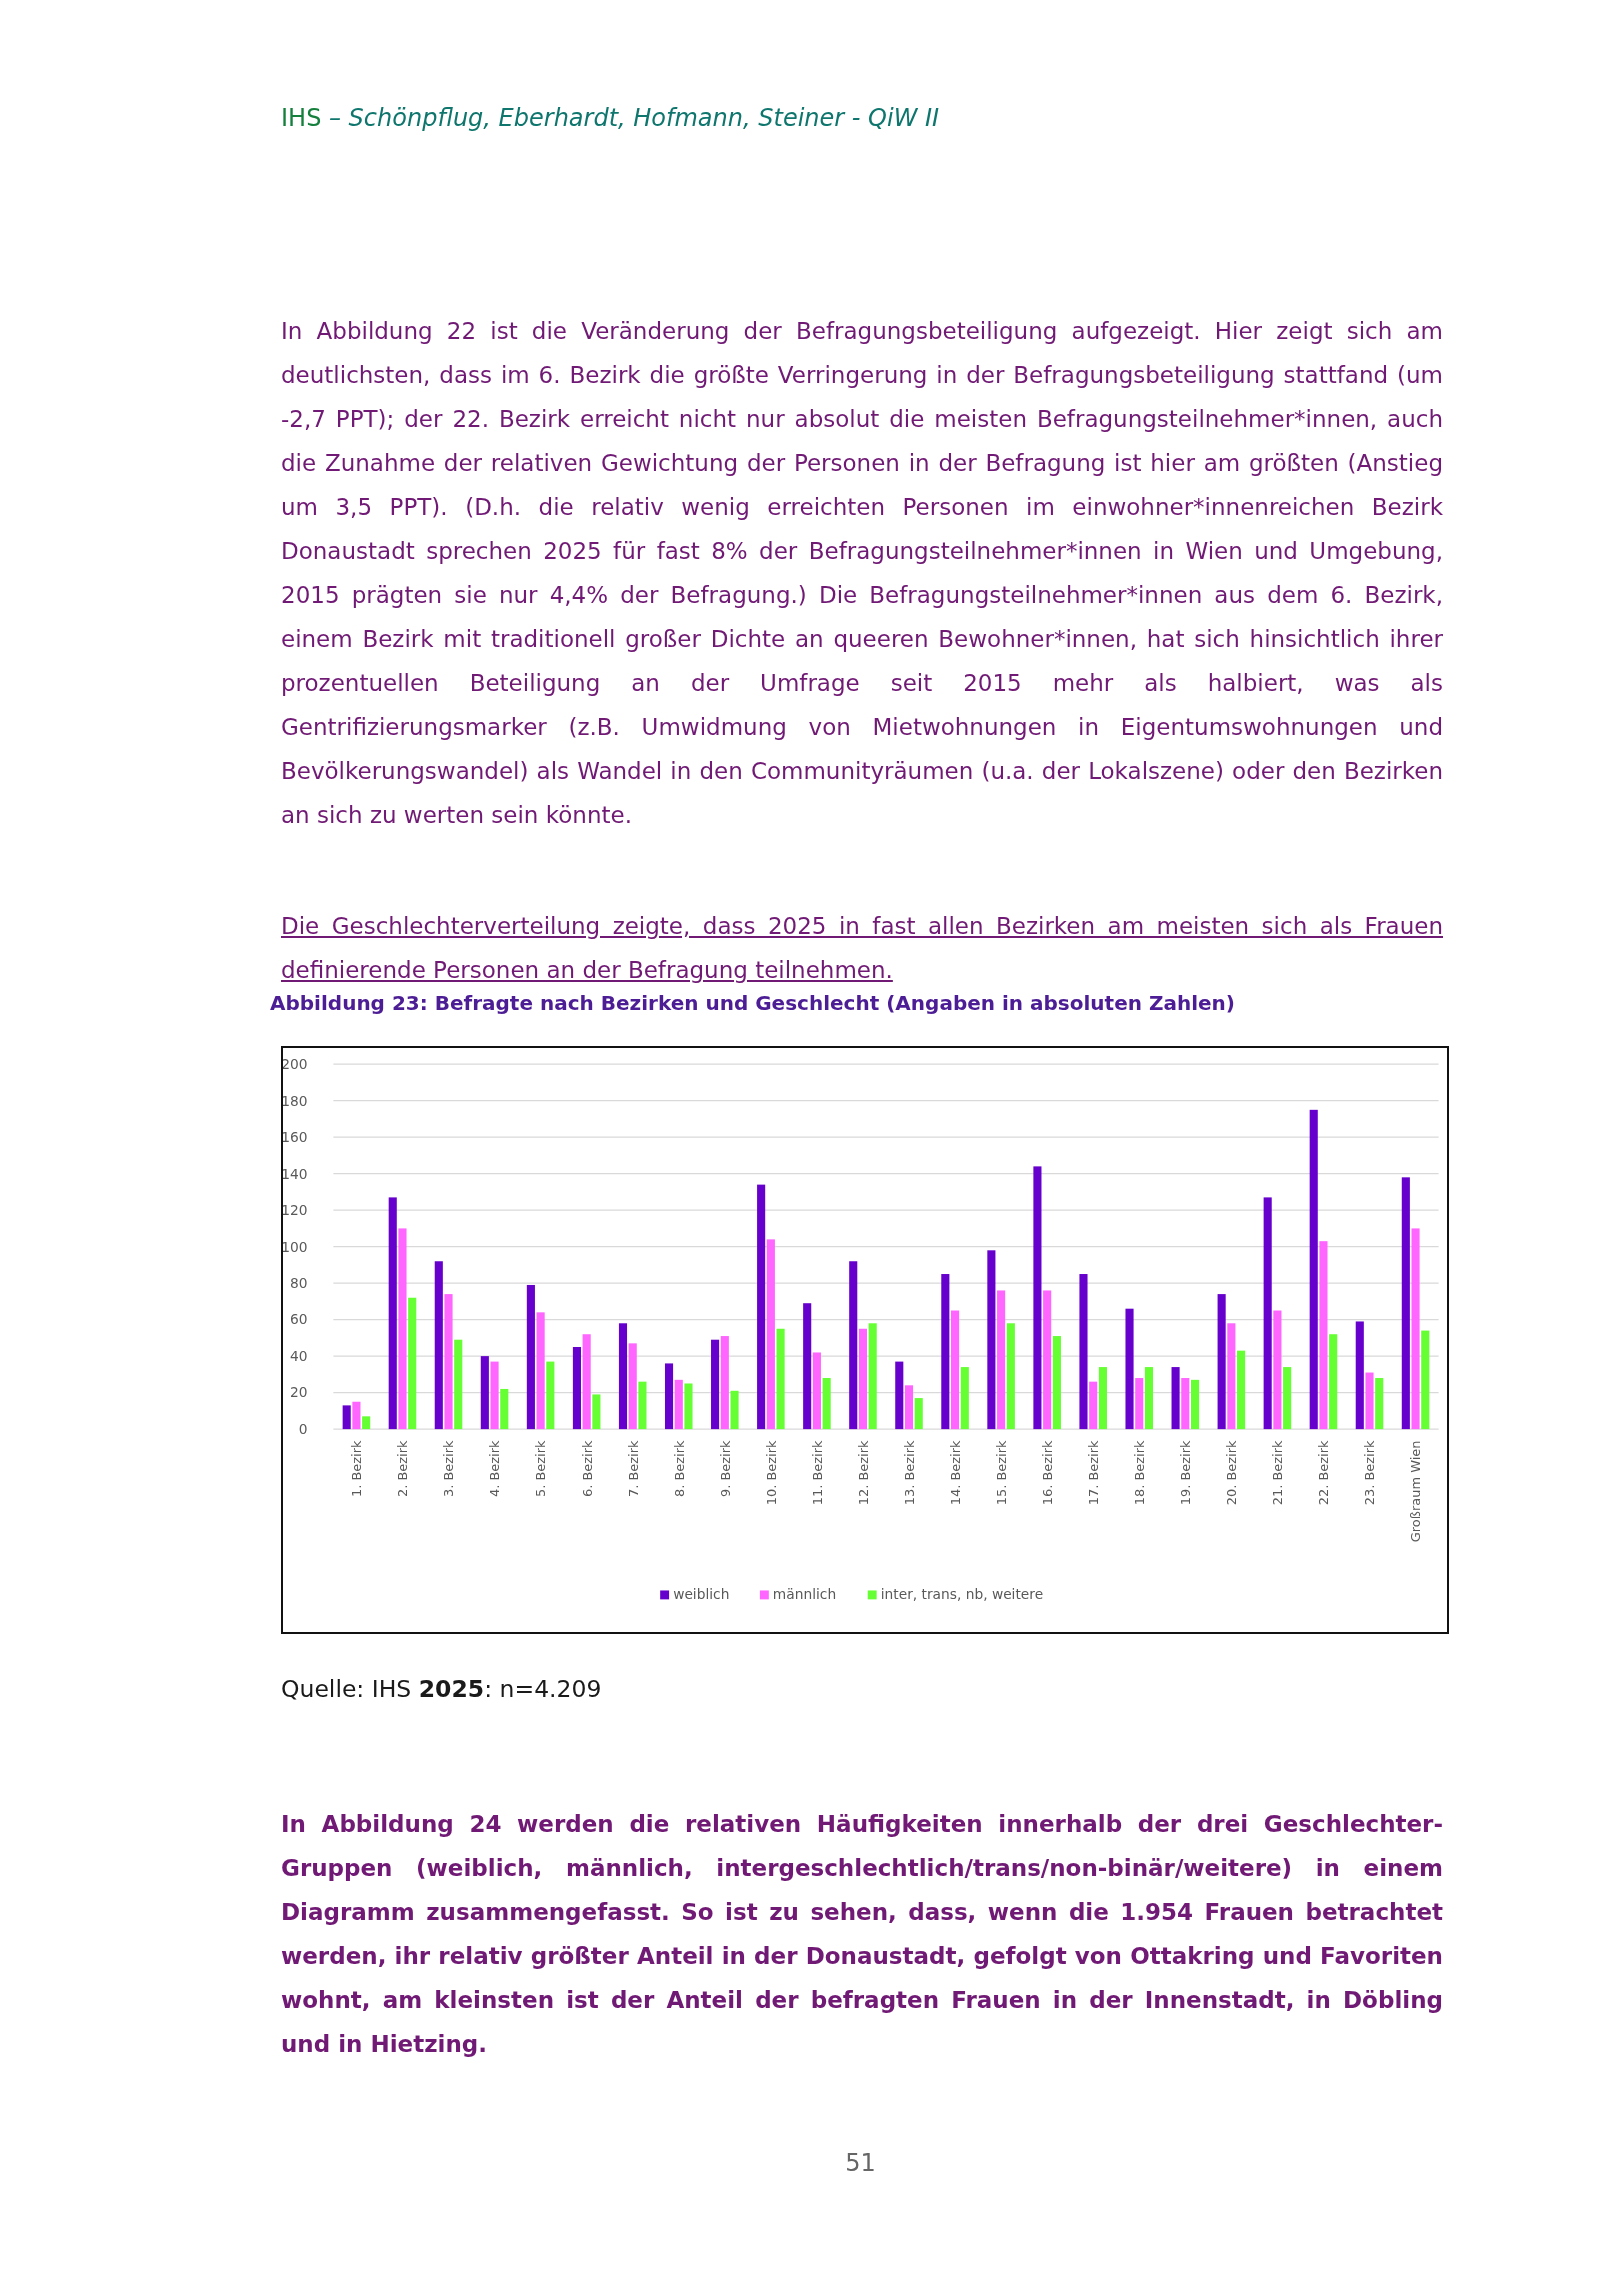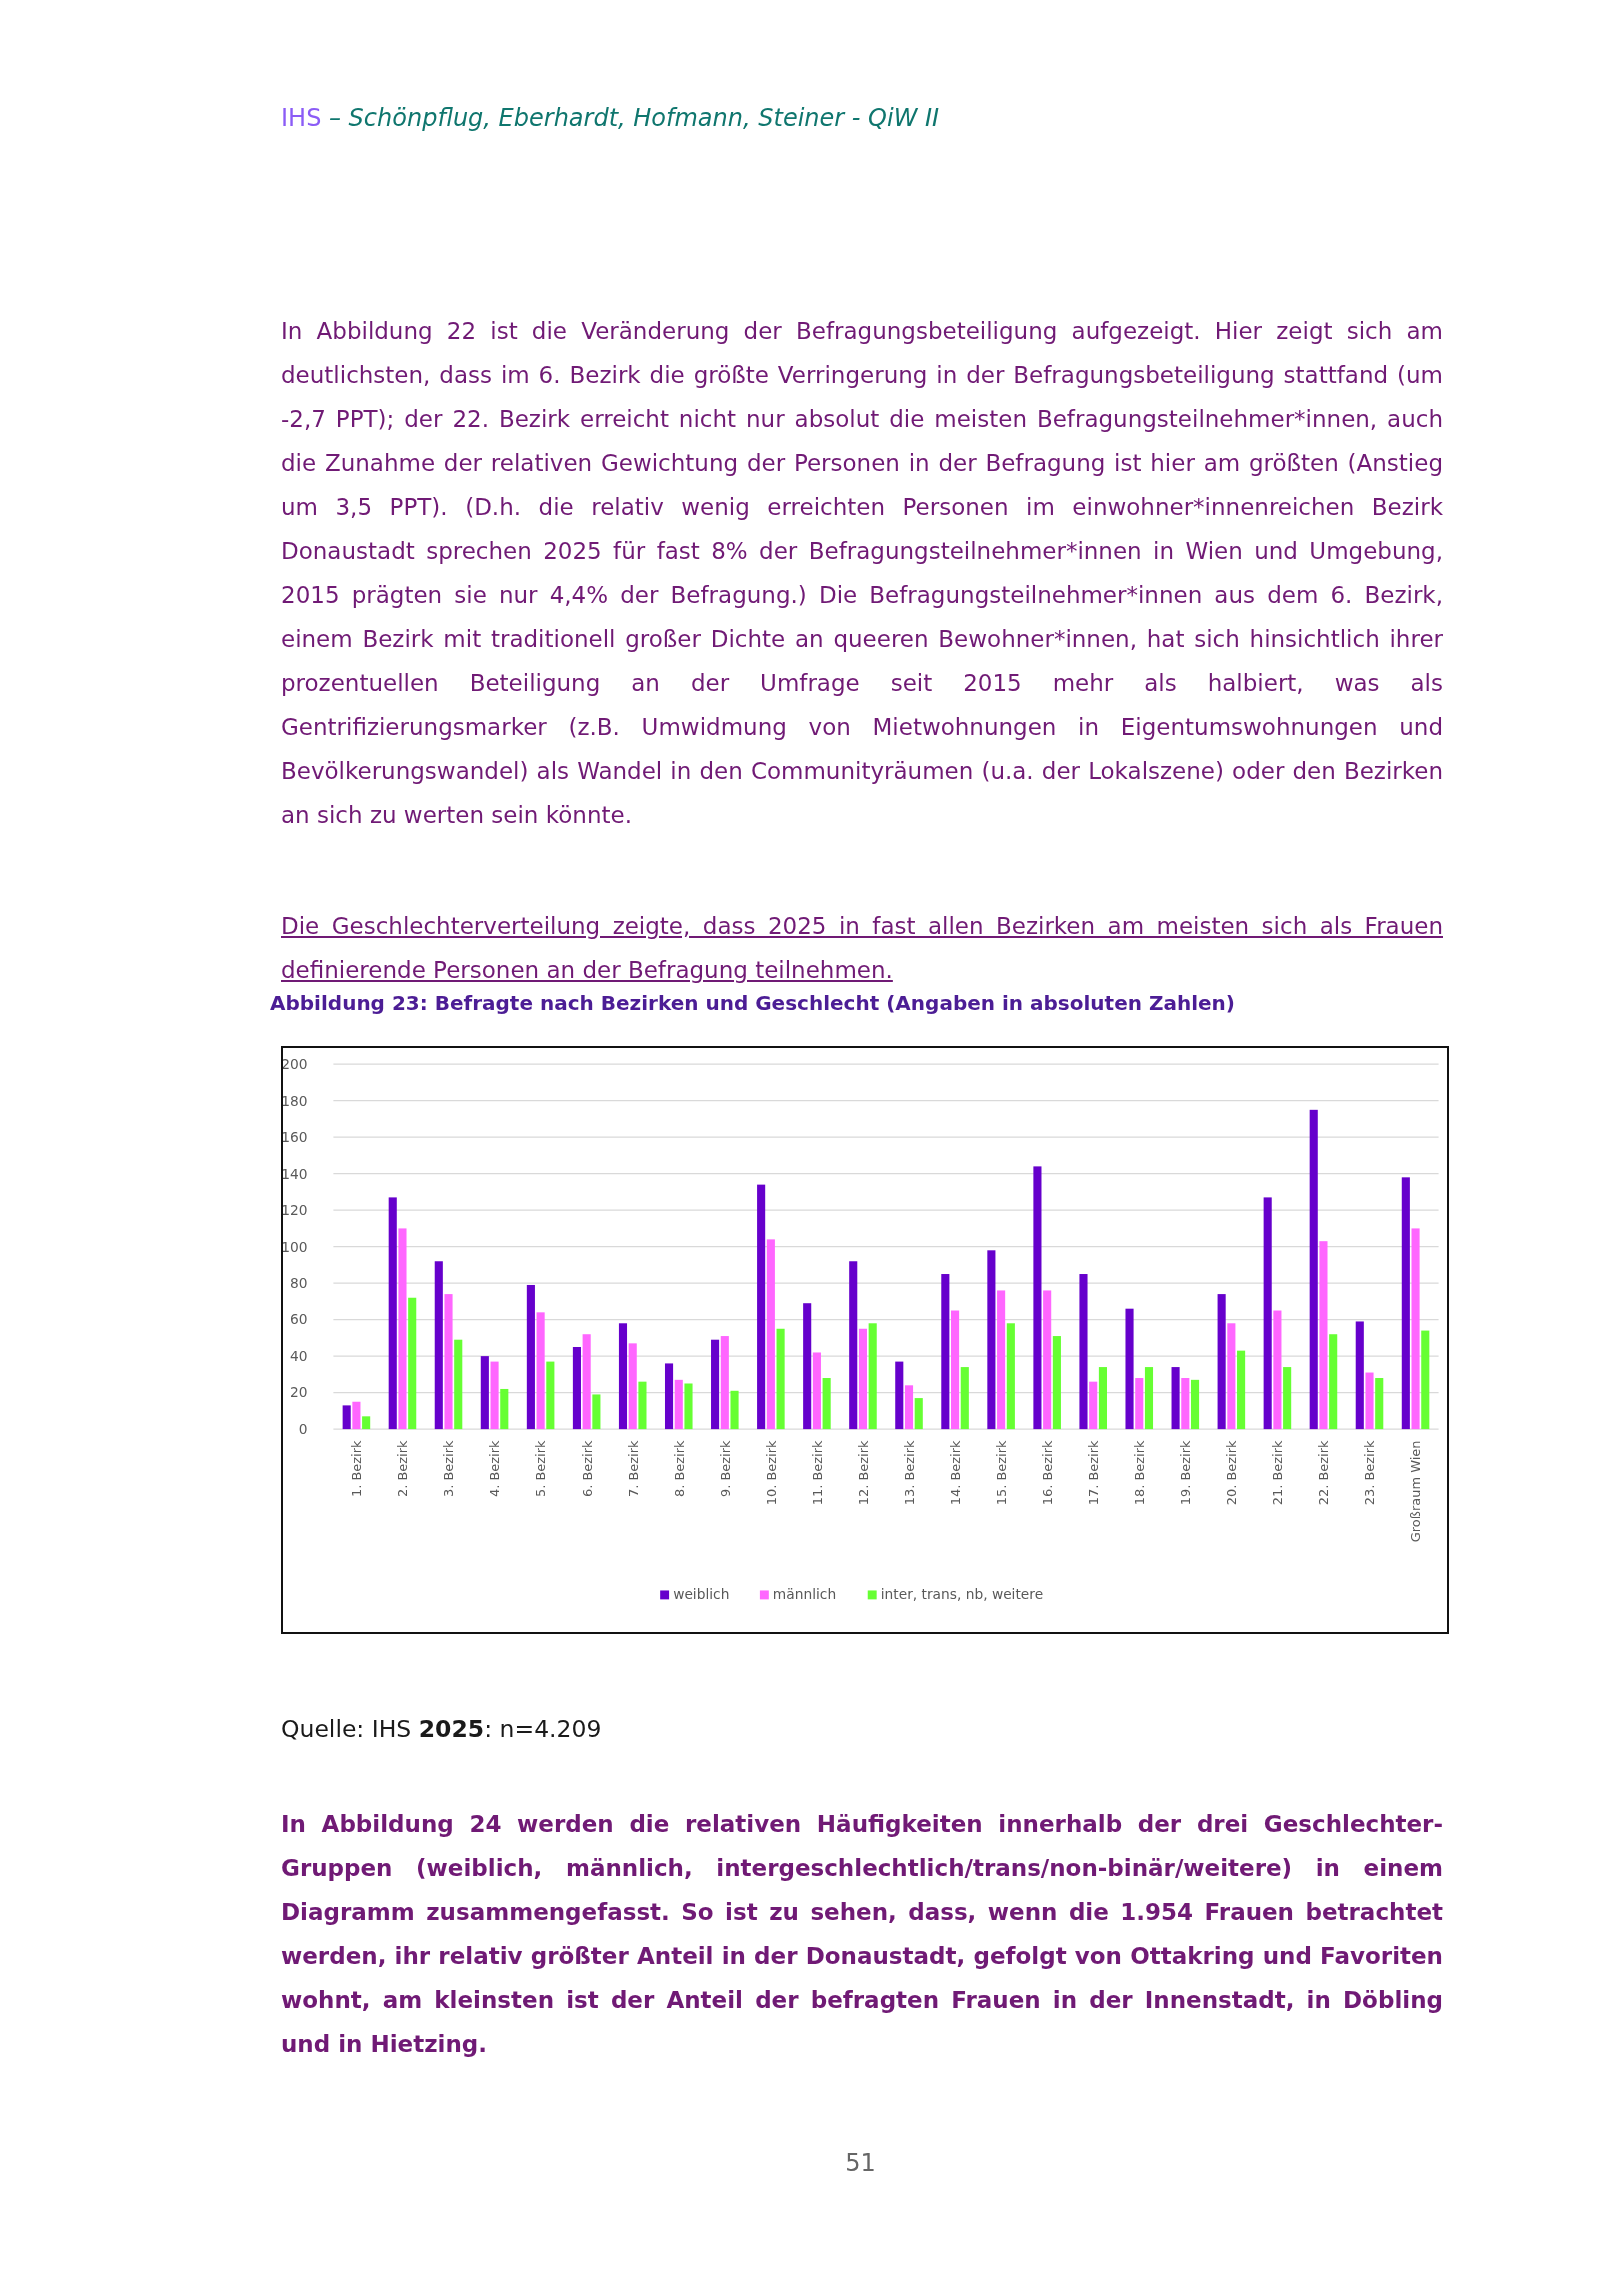--- a/index.html
+++ b/index.html
@@ -1,26 +1,26 @@
 <!DOCTYPE html>
 <html style="font-size:13px"><head>
 <meta charset="utf-8">
 <style>
   html, body { margin:0; padding:0; background:#ffffff; }
   body { width:1622px; height:2295px; position:relative; font-family:"DejaVu Sans", sans-serif; color:#1a1a1a; }
   .header { position:absolute; left:281px; top:104px; font-size:24px; color:#555; }
-  .header .brand { color:#8b5cf6; font-style:normal; }
+  .header .brand { color:#15803d; font-style:normal; }
   .header .authors { font-style:italic; color:#0f766e; }
   .para { position:absolute; left:281px; width:1162px; font-size:23px; line-height:44px; text-align:justify; color:#701a75; }
   #p1 { top:286px; }
   #p2 { top:881px;text-decoration:underline; }
   #p3 { top:1779px;font-weight:bold; }
   .fig-title { position:absolute; left:270px; top:991px; font-size:20px; font-weight:bold; color:#4c1d95; }
   .chart-frame { position:absolute; left:281px; top:1046px; width:1168px; height:588px; border:2.4px solid #111; box-sizing:border-box; background:#fff; }
-  .source { position:absolute; left:281px; top:1675px; font-size:23.5px; color:#1a1a1a;margin-top:40px; }
+  .source { position:absolute; left:281px; top:1675px; font-size:23.5px; color:#1a1a1a; }
   .source b { font-weight:bold; }
   .page-num { position:absolute; left:0; width:1721px; top:2149px; text-align:center; font-size:24px; color:#666; }
   svg text { font-family:"DejaVu Sans", sans-serif; }
 </style>
 </head>
 <body>
 
 <div class="header">
   <span class="brand">IHS</span><span class="authors"> – Schönpflug, Eberhardt, Hofmann, Steiner - QiW II</span>
 </div>

